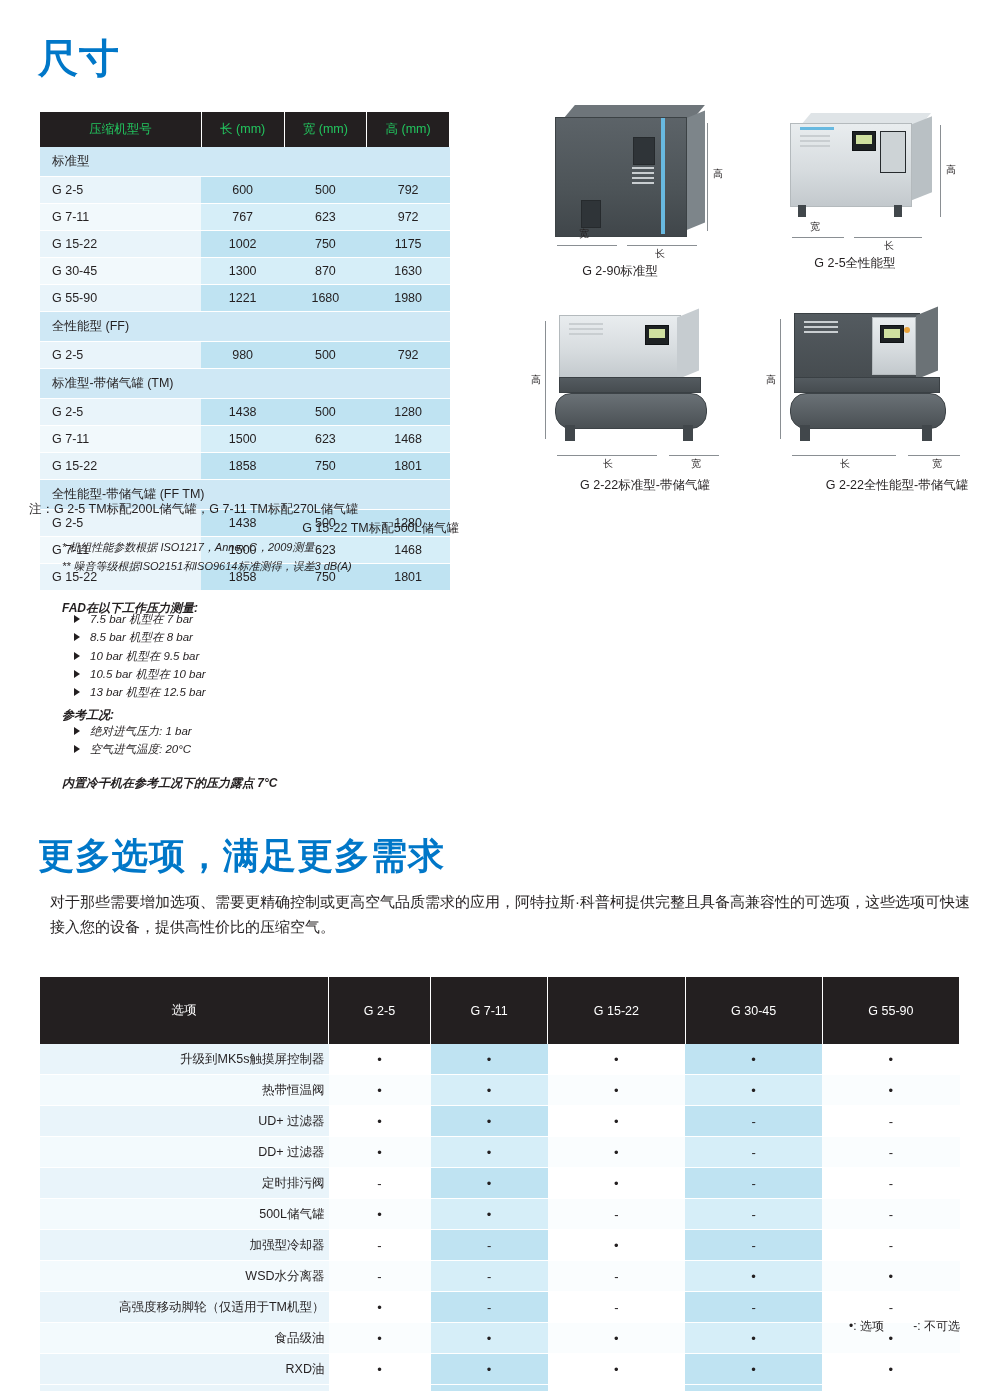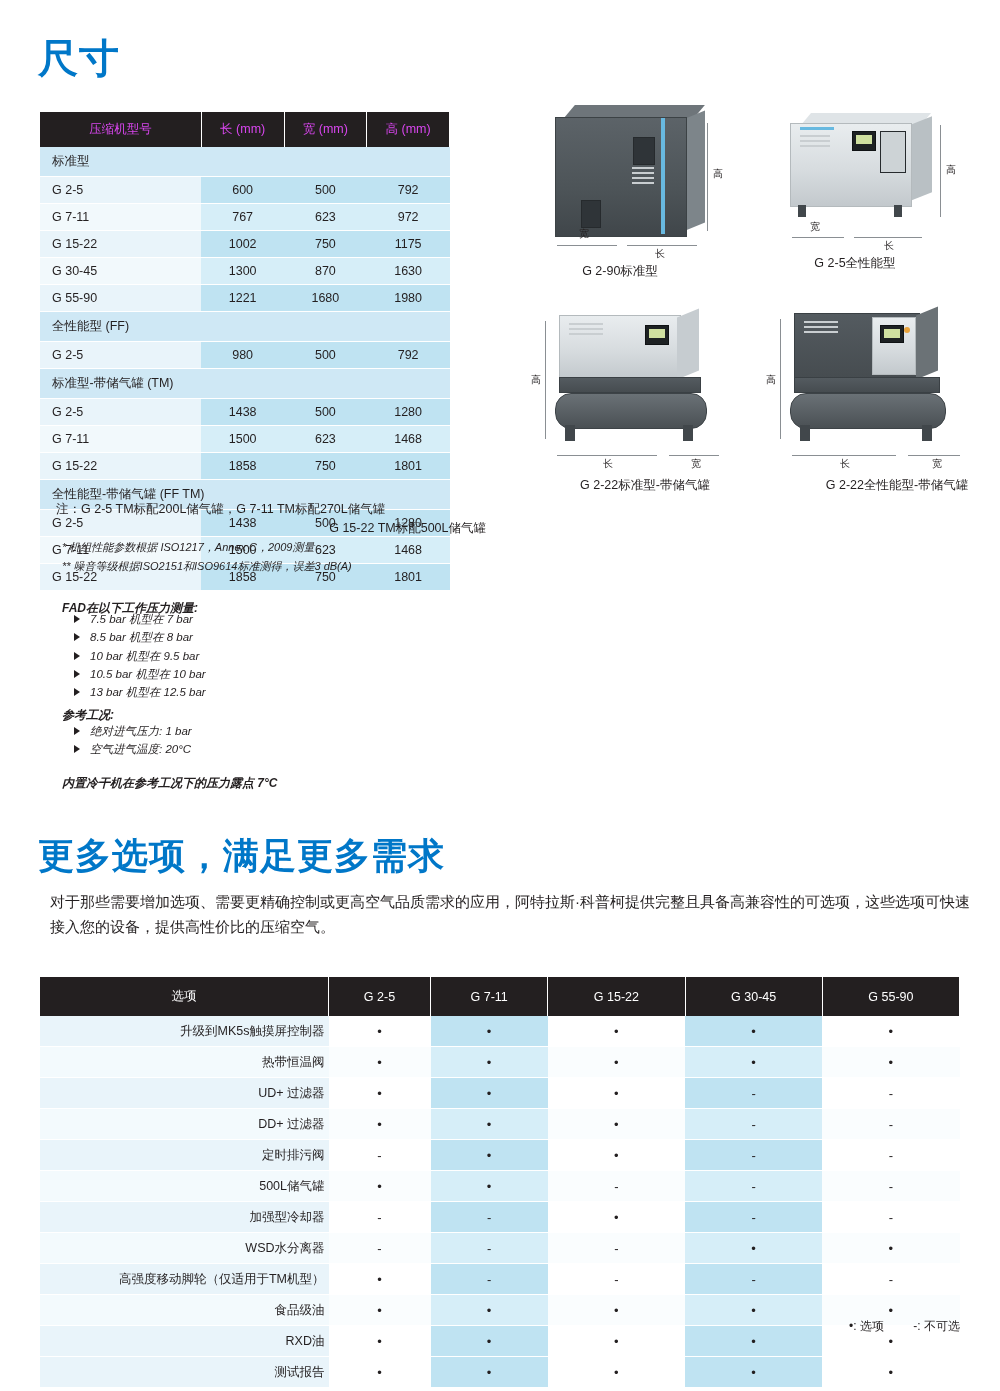--- a/index.html
+++ b/index.html
@@ -47,21 +47,21 @@
   .dim-table {
     position: absolute;
     left: 40px;
     top: 112px;
     width: 410px;
     border-collapse: collapse;
     font-size: 12.5px;
   }
   .dim-table th {
     background: #231f20;
-    color: #d946ef;
+    color: #22c55e;
     font-weight: normal;
     padding: 9px 15px;
     font-size: 12.5px;
     text-align: center;
     border-right: 1px solid #ffffff;
   }
   .dim-table th:first-child { width: 195px; }
   .dim-table th:nth-child(2),
   .dim-table th:nth-child(3),
   .dim-table th:nth-child(4) { width: 64px; }
@@ -80,21 +80,21 @@
     background: #cfe8f5;
     text-align: left;
     padding-left: 12px;
     font-weight: normal;
   }
   .dim-table tr.alt td.label { background: #f2f9fc; }
   .dim-table tr.alt td.val { background: #d6eef8; }
 
   .note-block {
     position: absolute;
-    left: 56px;
+    left: 29px;
     top: 500px;
     width: 430px;
     font-size: 12.5px;
     line-height: 1.55;
   }
   .note-block .note-line { white-space: pre; }
   .note-indent { padding-left: 30px; text-align: right; }
 
   .small-italic {
     position: absolute;
@@ -234,21 +234,21 @@
     left: 40px;
     top: 977px;
     width: 920px;
     border-collapse: collapse;
     font-size: 12.5px;
   }
   .opt-table th {
     background: #231f20;
     color: #fff;
     font-weight: normal;
-    padding: 11px 4px;
+    padding: 25px 4px;
     text-align: center;
     font-size: 12.5px;
     border-right: 1px solid #fff;
   }
   .opt-table th:first-child { width: 280px; }
   .opt-table td {
     padding: 6.5px 4px;
     text-align: center;
     border-bottom: 1px solid #ffffff;
     font-size: 13px;

